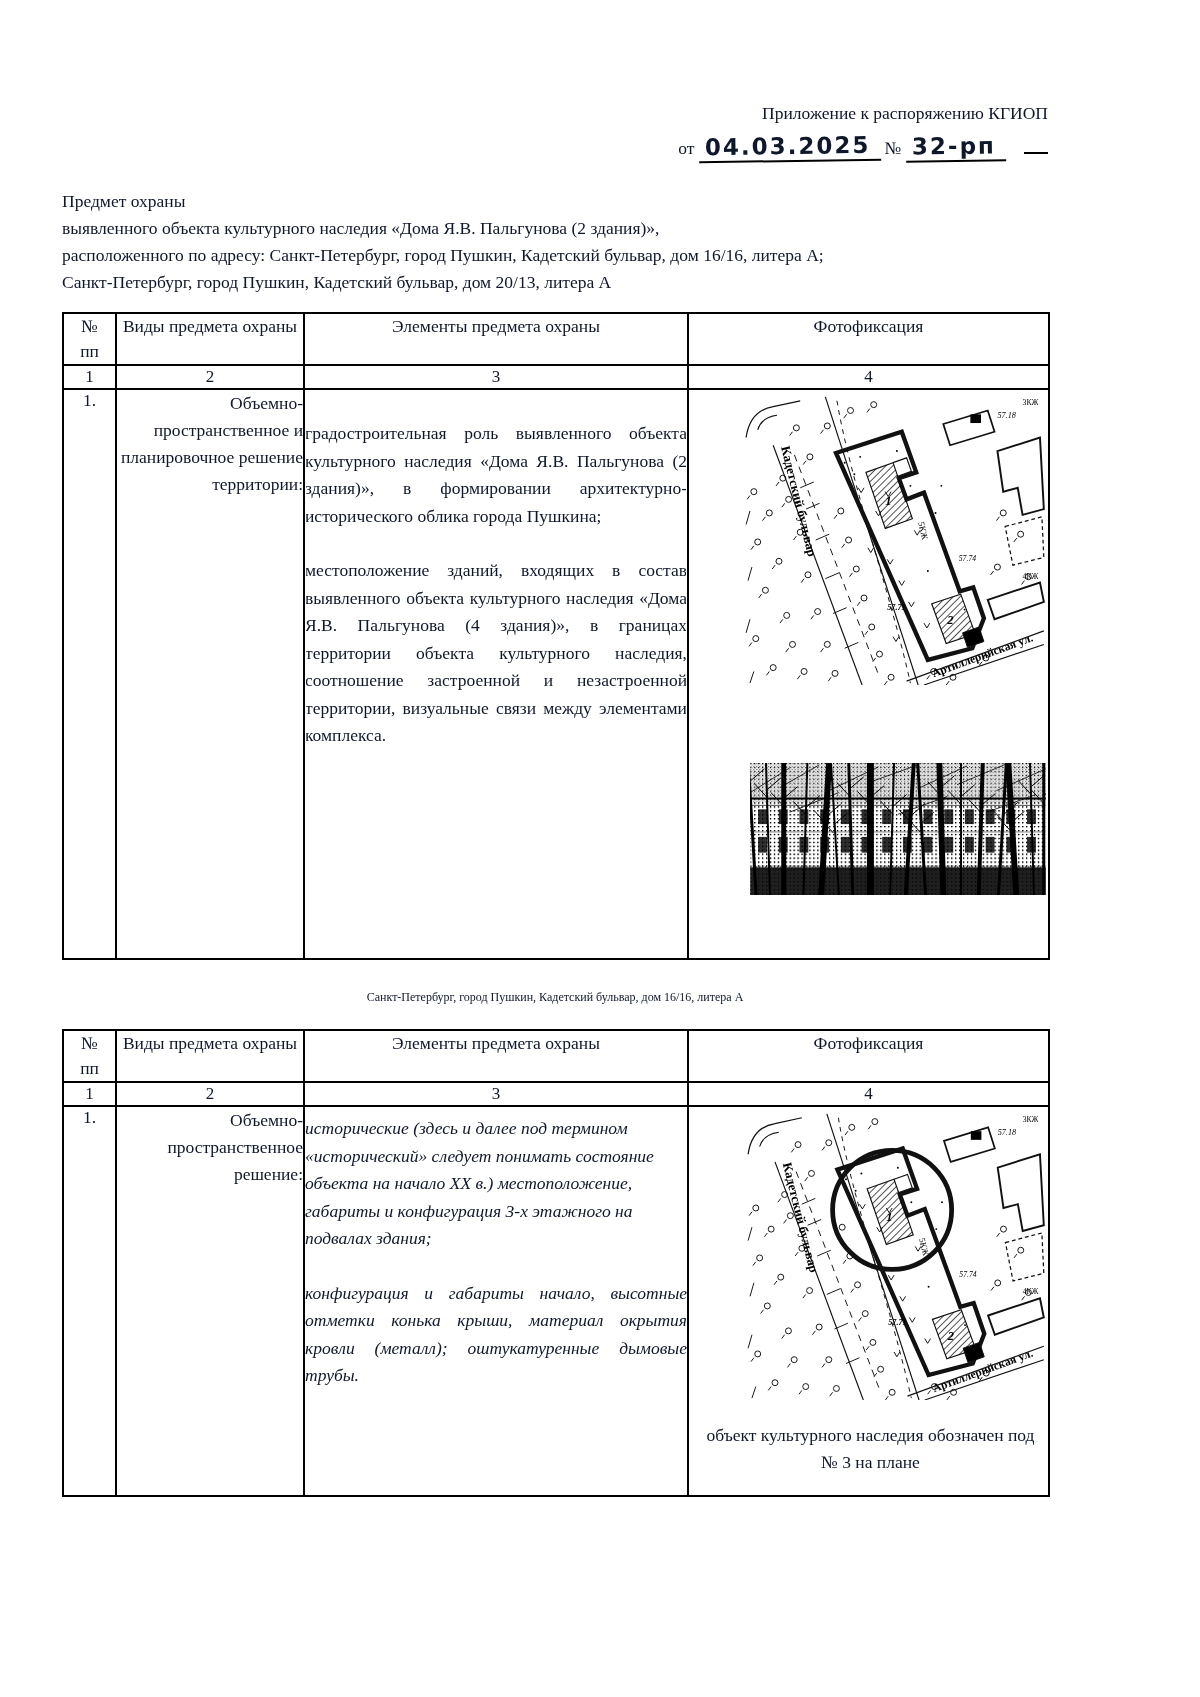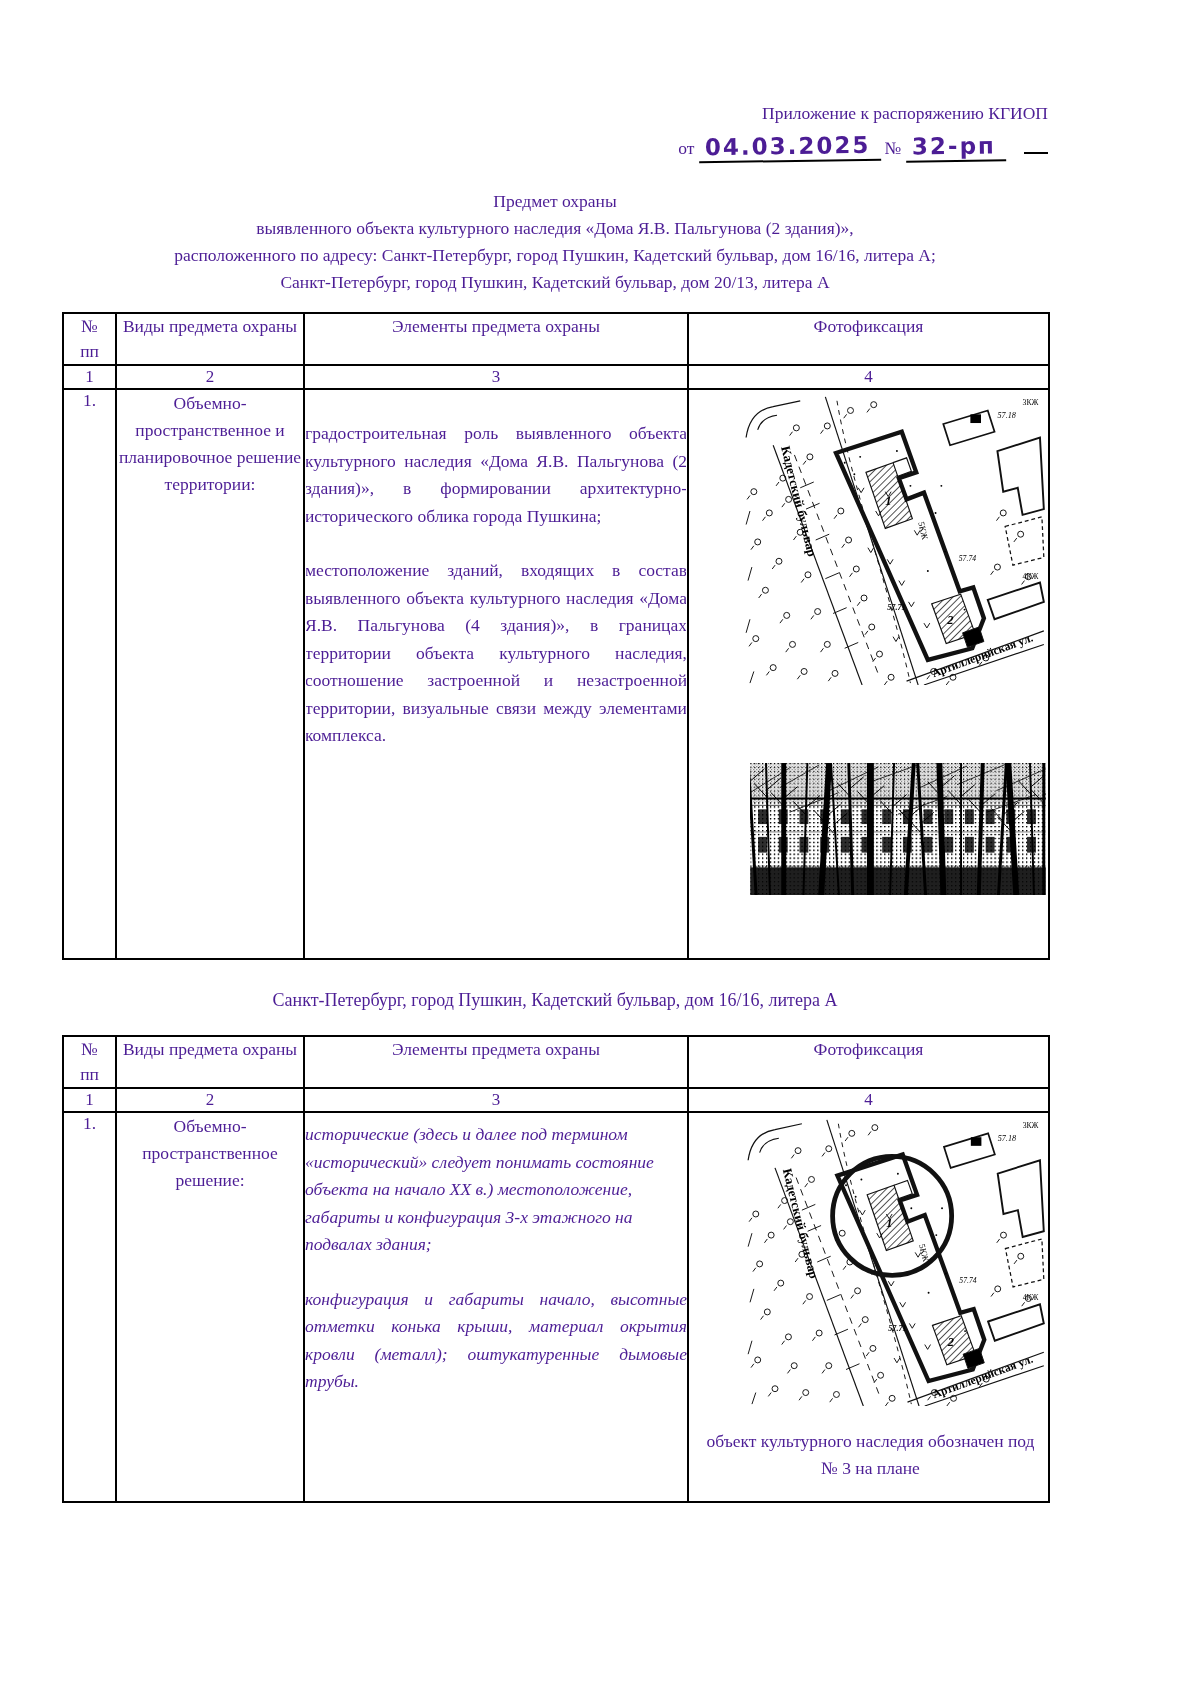--- a/index.html
+++ b/index.html
@@ -1,41 +1,41 @@
 <!DOCTYPE html>
 <html><head>
 <meta charset="utf-8">
 <style>
   html,body{margin:0;padding:0;background:#e8e8e8;}
-  .page{position:relative;width:1200px;height:1697px;background:#ffffff;color:#4c1d95;
+  .page{position:relative;width:1200px;height:1697px;background:#ffffff;color:#0f172a;
         font-family:"Liberation Serif",serif;font-size:17.5px;overflow:hidden;margin:0 auto;}
   .content{position:absolute;left:62px;top:0;width:986px;}
   .hdr{margin-top:100px;text-align:right;line-height:26px;}
   .hdr2{margin-top:9px;white-space:nowrap;}
   .hand{display:inline-block;font-family:"DejaVu Sans",sans-serif;font-weight:bold;
         font-size:23px;letter-spacing:2px;line-height:1;border-bottom:2.5px solid #000;
         padding:0 10px 2px 6px;transform:rotate(-0.8deg);}
   .tail-line{display:inline-block;width:24px;border-bottom:2.5px solid #000;margin-left:14px;height:14px;}
-  .title{margin-top:26px;text-align:center;line-height:27px;}
+  .title{margin-top:26px;text-align:left;line-height:27px;}
   table.doc{border-collapse:collapse;table-layout:fixed;width:986px;margin-top:16px;}
   table.doc td{border:2px solid #000;vertical-align:top;padding:0;overflow:hidden;}
   td.th{height:50px;vertical-align:middle;text-align:center;line-height:25px;}
   tr.orow td{height:22px;text-align:center;line-height:21px;font-size:17px;}
   td.cnum{text-align:center;padding-top:6px;}
-  td.ckind{text-align:center;padding:7px 6px 0 6px;line-height:27px;}
+  td.ckind{text-align:right;padding:7px 6px 0 6px;line-height:27px;}
   td.ctext{padding:0 10px 0 13px;line-height:27.5px;}
   td.ctext p{margin:0 0 27px 0;text-align:justify;}
   .t1 td.ctext{padding-top:30px;border-radius:18px;}
   .t2 td.ctext{padding-top:8px;font-style:italic;}
   .t2 td.ctext p.rag{text-align:left;}
   td.cphoto{padding:0;}
   svg.map{display:block;margin:5px 3px 0 auto;}
   svg.photo{display:block;margin:78px 2px 0 auto;}
   .cap{margin:22px 10px 0 14px;text-align:center;line-height:27px;}
-  .sect{margin-top:30px;text-align:center;font-size:18px;}
+  .sect{margin-top:30px;text-align:center;font-size:12px;}
   .t1 tr.body td{height:538px;}
   .t2 tr.body td{height:380px;}
 </style>
 </head>
 <body>
 
 <div class="page">
   <div class="content">
 
     <div class="hdr">

